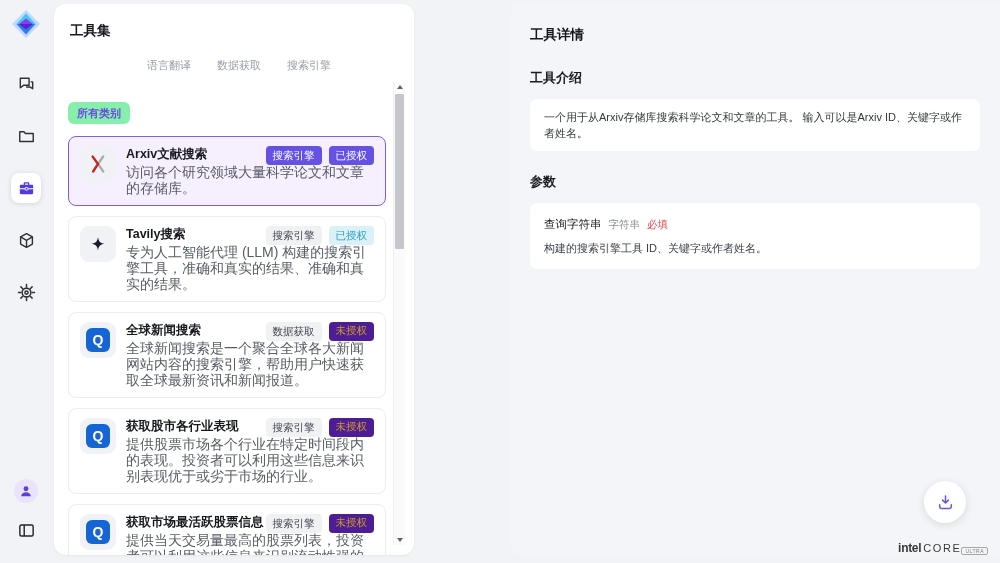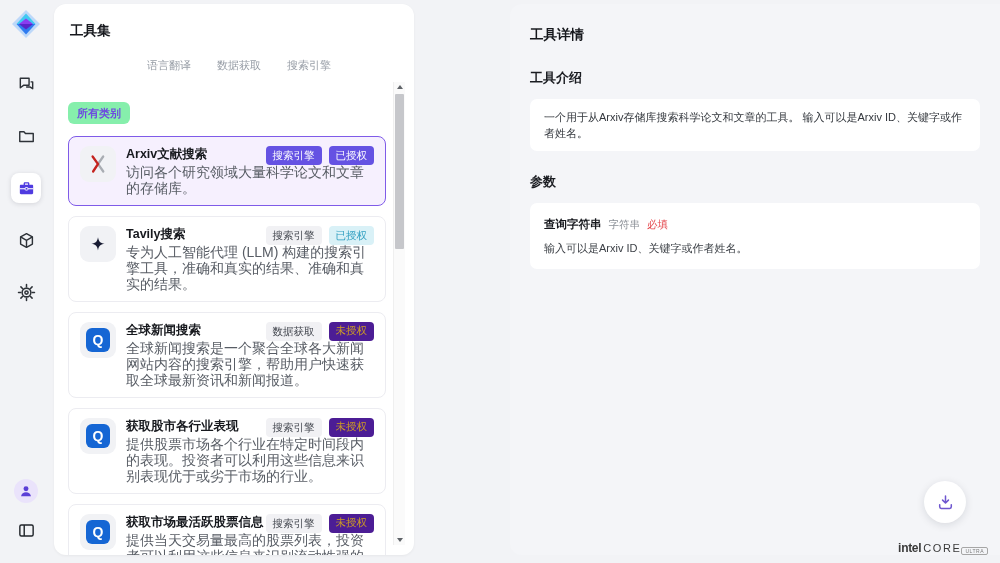--- a/index.html
+++ b/index.html
@@ -51,21 +51,21 @@
 
   
   .detail-panel{position:absolute;left:510px;top:4px;right:0;bottom:8px;background:#f4f5f8;border-radius:12px 0 0 12px;
     padding:22px 20px;box-sizing:border-box;}
   .detail-title{font-size:13.5px;font-weight:bold;color:#16181d;margin:0 0 25px 0;}
   .section-heading{font-size:13px;font-weight:bold;color:#1a1c21;margin:0 0 12px 0;}
   .white-box{background:#fff;border-radius:7px;padding:10px 14px;font-size:11px;line-height:16px;color:#33373d;}
   .intro-box{margin-bottom:22px;}
   .param-box{padding:13px 14px;}
   .param-head{display:flex;align-items:baseline;gap:7px;}
-  .param-name{font-size:11.5px;font-weight:bold;color:#16181d;}
+  .param-name{font-size:11.5px;font-weight:normal;color:#16181d;}
   .param-type{font-size:10.5px;color:#8b9097;}
   .param-required{font-size:10.5px;color:#e5484d;}
   .param-desc{margin-top:8px;font-size:11px;color:#3c4046;}
 
   
   .fab{position:absolute;right:34px;bottom:40px;width:42px;height:42px;border-radius:50%;background:#fff;
     box-shadow:0 2px 8px rgba(20,22,40,.12);display:flex;align-items:center;justify-content:center;cursor:pointer;}
   .intel{position:absolute;right:12px;bottom:8px;display:flex;flex-direction:row;align-items:flex-end;color:#3a3a3a;}
   .intel-row{display:flex;align-items:baseline;gap:2px;}
   .intel-i{font-size:12px;font-weight:bold;letter-spacing:-.3px;}
@@ -266,21 +266,21 @@
     <h2 class="detail-title">工具详情</h2>
     <h3 class="section-heading">工具介绍</h3>
     <div class="white-box intro-box">一个用于从Arxiv存储库搜索科学论文和文章的工具。 输入可以是Arxiv ID、关键字或作者姓名。</div>
     <h3 class="section-heading">参数</h3>
     <div class="white-box param-box">
       <div class="param-head">
         <span class="param-name">查询字符串</span>
         <span class="param-type">字符串</span>
         <span class="param-required">必填</span>
       </div>
-      <div class="param-desc">输入可以是Arxiv ID、关键字或作者姓名。</div>
+      <div class="param-desc">构建的搜索引擎工具 ID、关键字或作者姓名。</div>
     </div>
   </section>
 
   <div class="fab">
     <svg width="19" height="19" viewBox="0 0 20 20" fill="none" stroke="#6e56cf" stroke-width="1.6" stroke-linecap="round" stroke-linejoin="round">
       <path d="M10 3.2v7.4M10 10.6 6.9 7.5M10 10.6l3.1-3.1"></path>
       <path d="M3.9 12.3v2.3c0 .9.7 1.6 1.6 1.6h9c.9 0 1.6-.7 1.6-1.6v-2.3"></path>
     </svg>
   </div>
 

